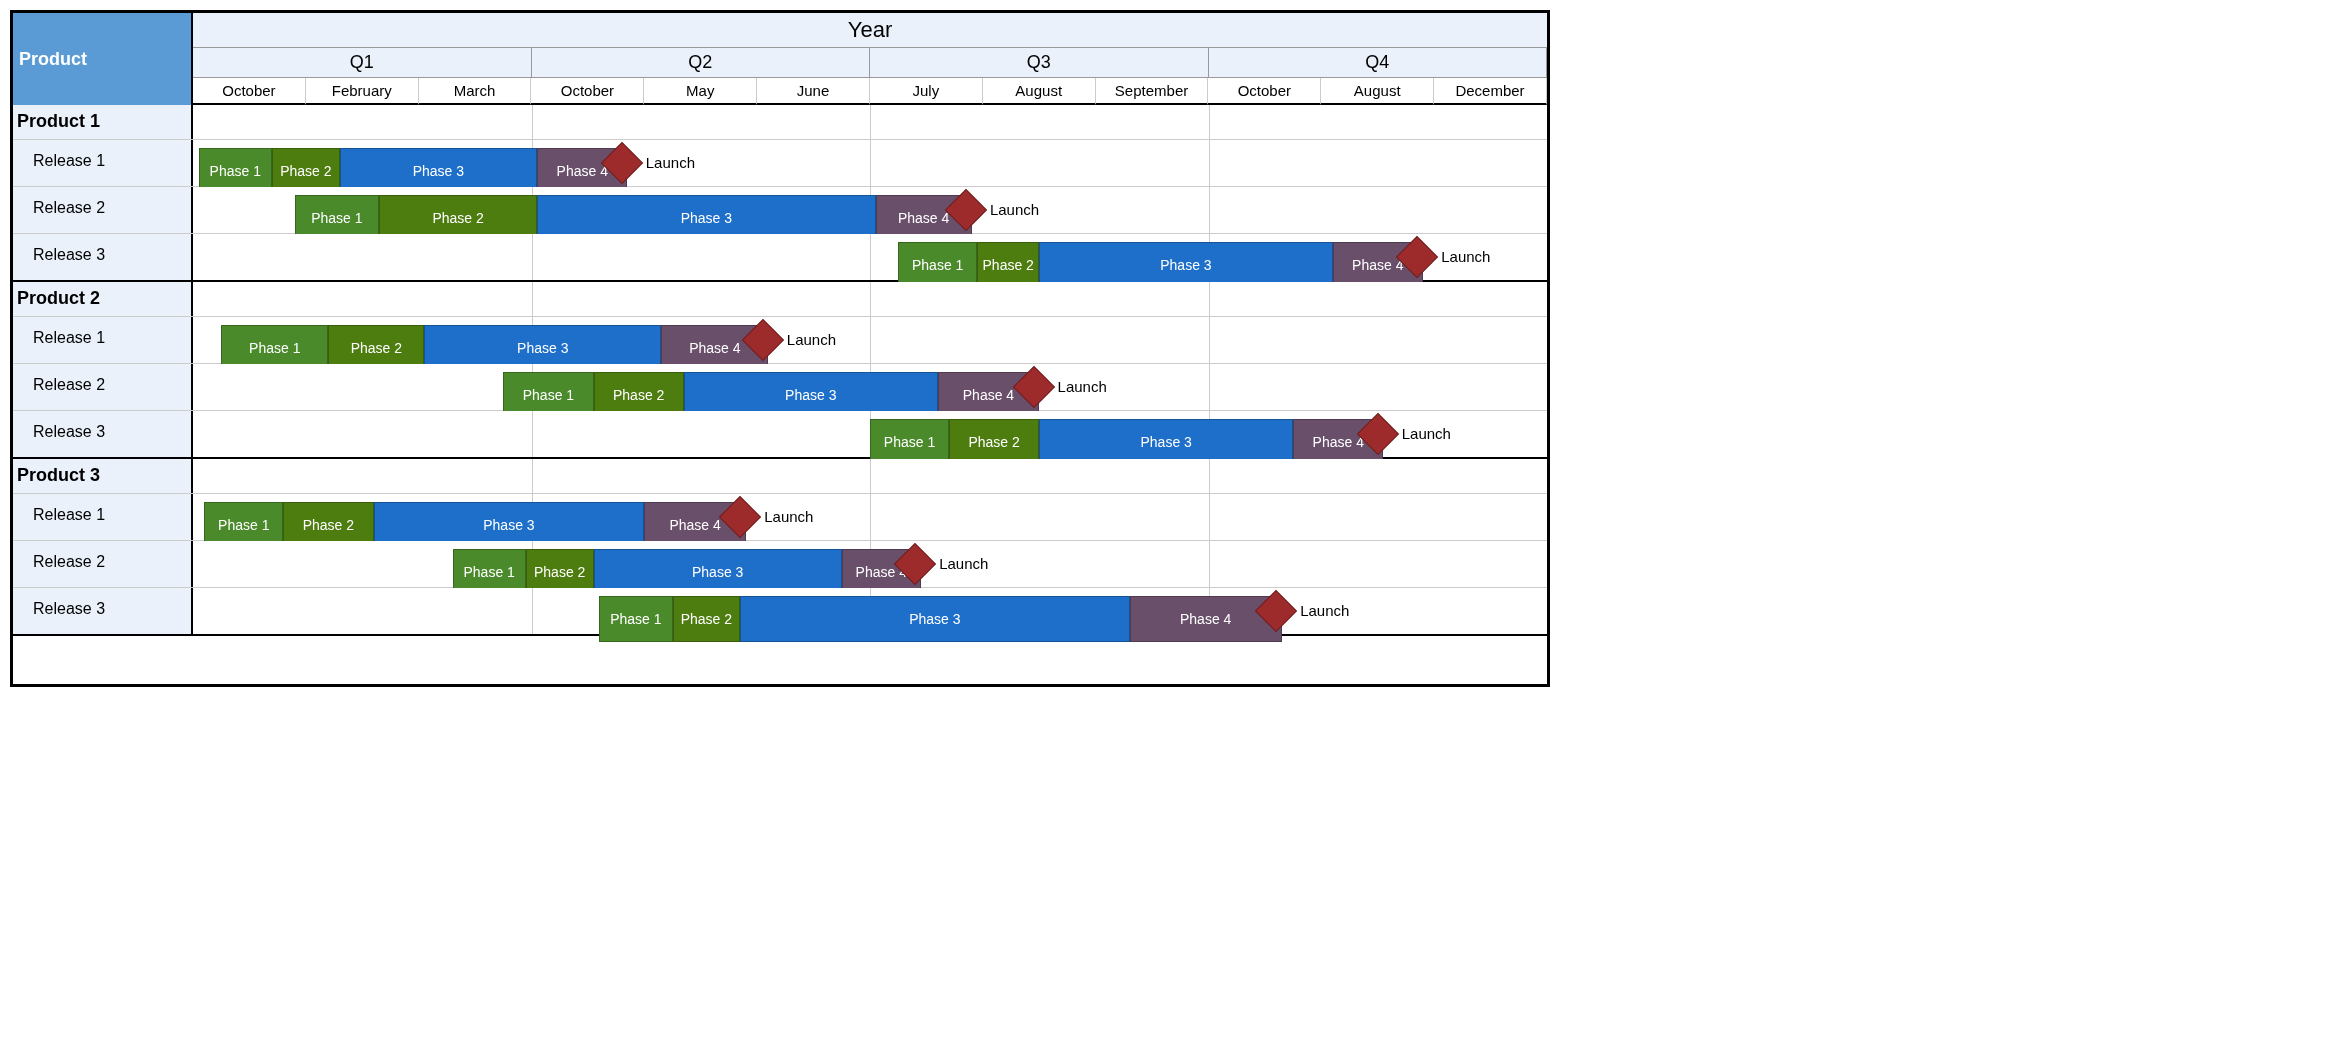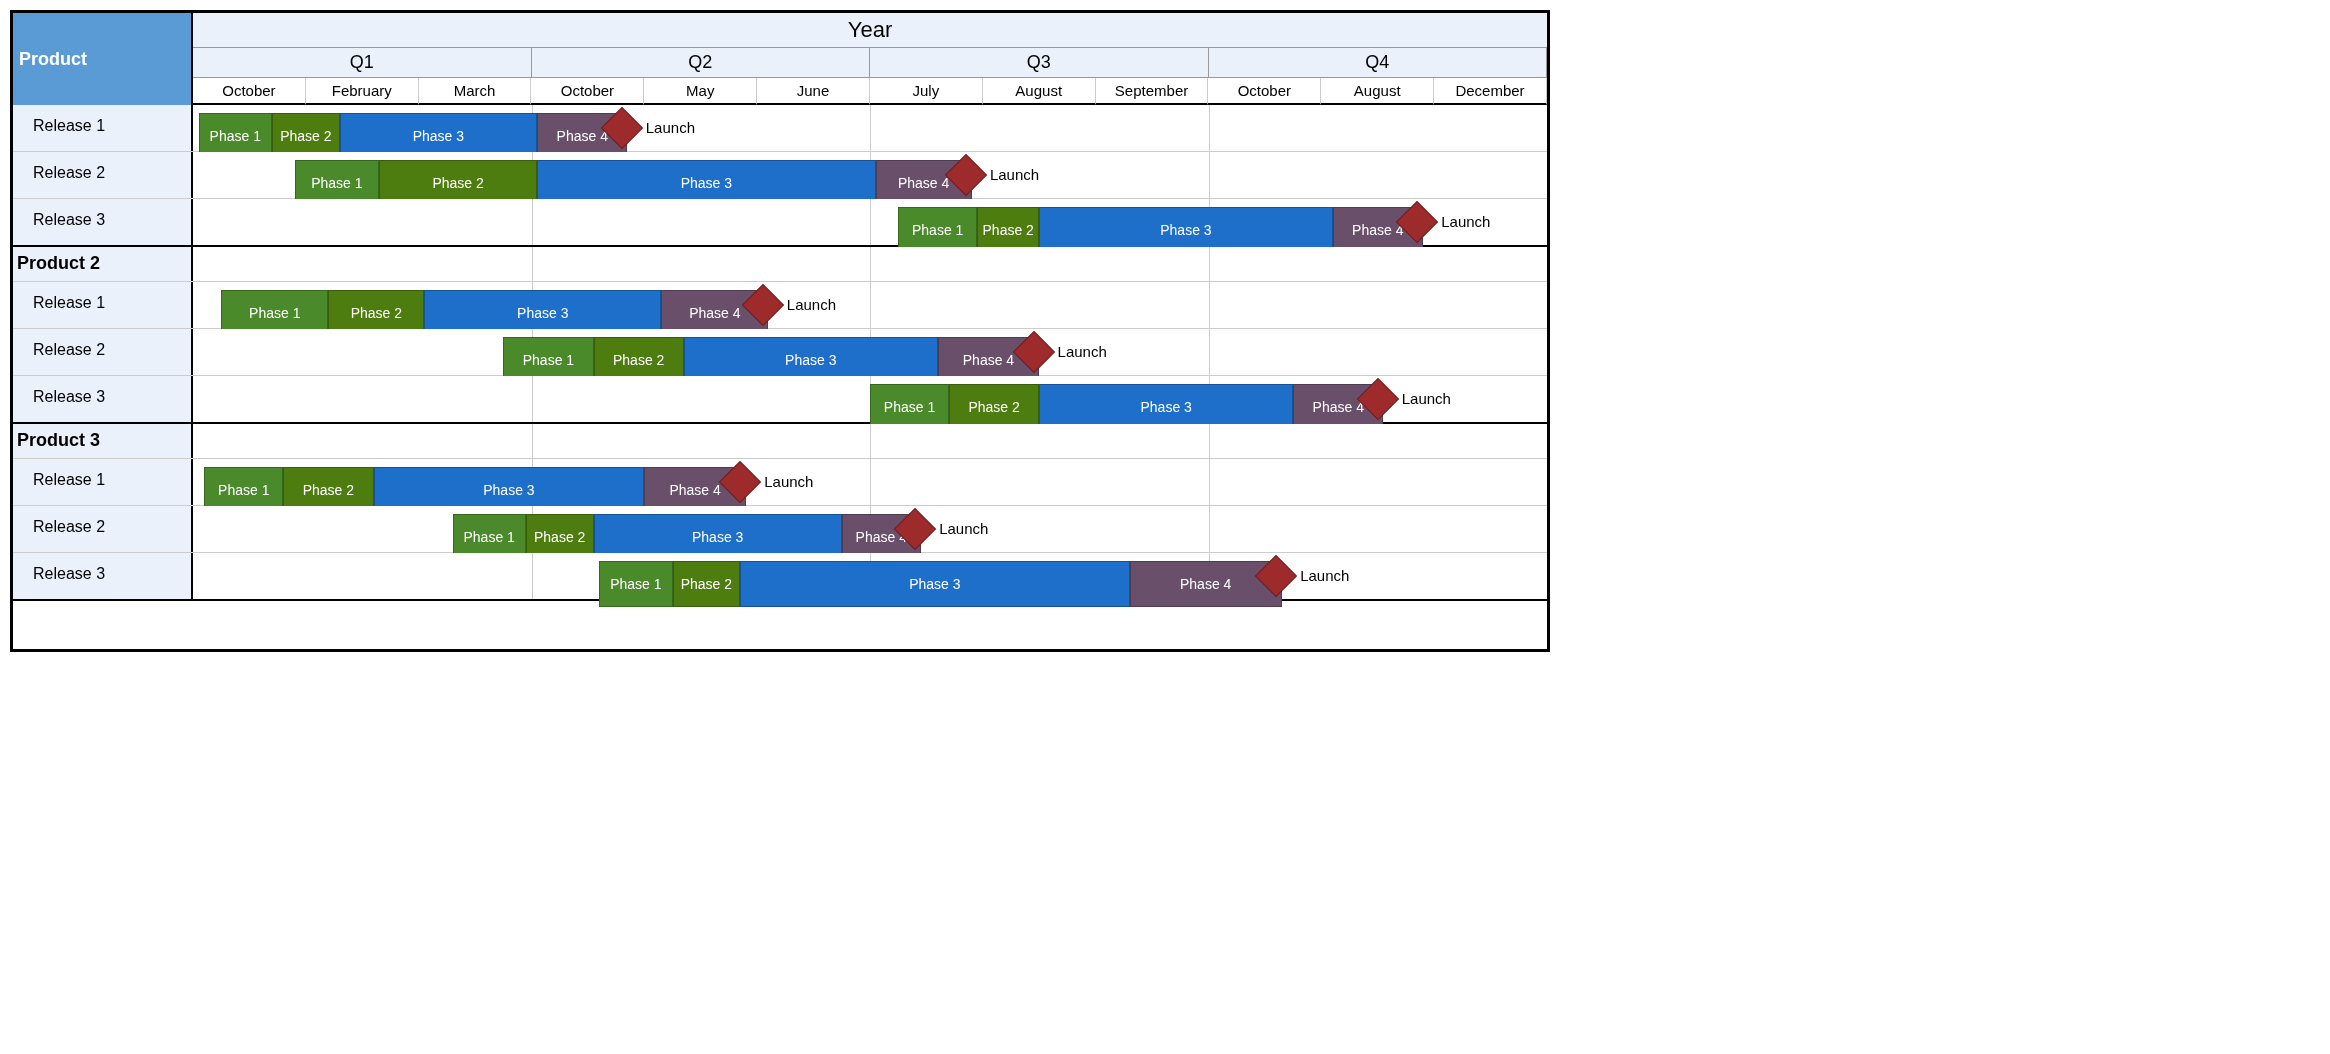--- a/index.html
+++ b/index.html
@@ -151,20 +151,28 @@
           <div class="month-cell">August</div>
           <div class="month-cell">September</div>
           <div class="month-cell">October</div>
           <div class="month-cell">August</div>
           <div class="month-cell">December</div>
         </div>
     </div>
   </div>
 
   <div id="body-rows">
+      <div class="product-group-header">
+        <div class="label">Product 1</div>
+        <div class="track-empty" style="height: 34px;">
+          <div class="qline" style="left: 25%;"></div>
+          <div class="qline" style="left: 50%;"></div>
+          <div class="qline" style="left: 75%;"></div>
+        </div>
+      </div>
       <div class="release-row">
         <div class="release-label">Release 1</div>
         <div class="track">
           <div class="qline" style="left: 25%;"></div>
           <div class="qline" style="left: 50%;"></div>
           <div class="qline" style="left: 75%;"></div>
           <div class="bar phase1" style="left: 0.416667%; width: 5.41667%;">Phase 1</div>
           <div class="bar phase2" style="left: 5.83333%; width: 5%;">Phase 2</div>
           <div class="bar phase3" style="left: 10.8333%; width: 14.5833%;">Phase 3</div>
           <div class="bar phase4" style="left: 25.4167%; width: 6.66667%;">Phase 4</div>

